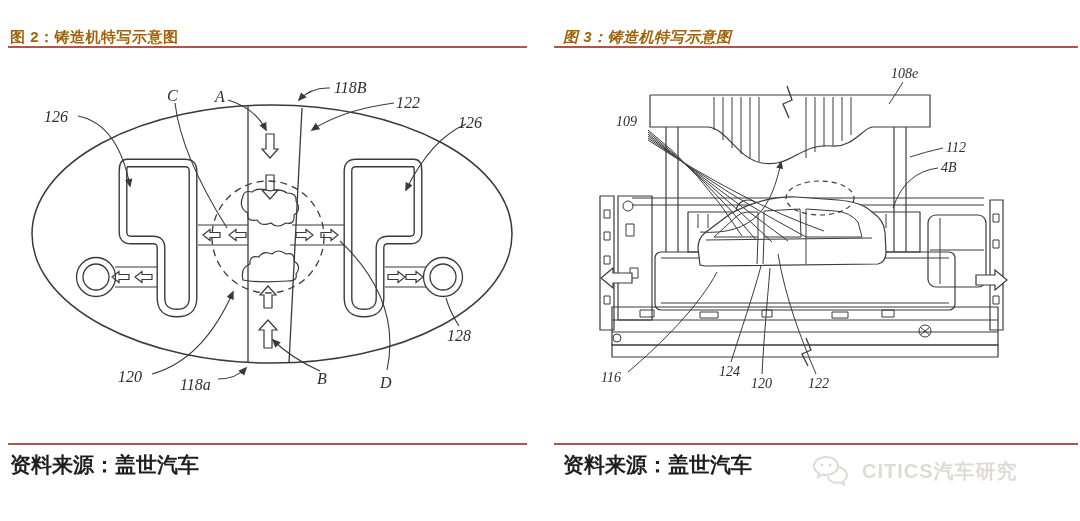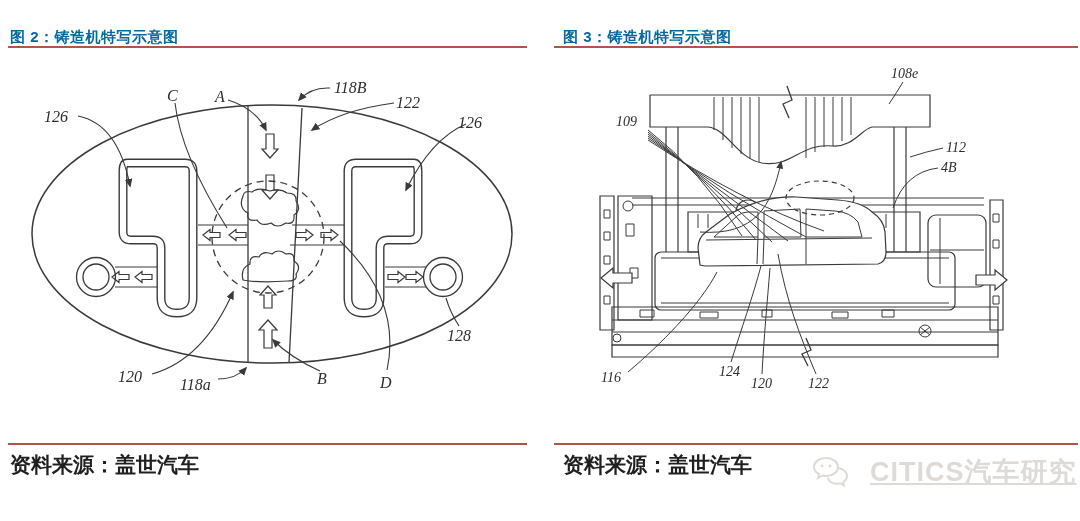--- a/index.html
+++ b/index.html
@@ -1,37 +1,37 @@
 <!DOCTYPE html>
 <html><head>
 <meta charset="utf-8">
 <style>
   html,body{margin:0;padding:0;background:#ffffff;}
   body{width:1080px;height:521px;position:relative;overflow:hidden;
        font-family:"Liberation Sans",sans-serif;}
-  .panel-title{position:absolute;font-size:15px;font-weight:bold;color:#0369a1;
+  .panel-title{position:absolute;font-size:15px;font-weight:bold;color:#a16207;
        letter-spacing:0.5px;white-space:nowrap;}
   .redline{position:absolute;height:2px;background:#b0544c;}
   .thinredline{position:absolute;height:2px;background:#b0544c;}
   .source{position:absolute;font-size:21px;font-weight:bold;color:#1f1f1f;white-space:nowrap;}
   svg text{font-family:"Liberation Serif",serif;font-style:italic;fill:#2d2d2d;}
   svg .lbl2{font-size:16px;}
   svg .lbl3{font-size:14px;}
   svg path,svg line,svg ellipse,svg circle,svg rect,svg polyline{vector-effect:non-scaling-stroke;}
-  .wm{position:absolute;left:812px;top:454px;display:flex;align-items:center;gap:14px;
-      color:#dedad7;font-weight:bold;font-size:27px;letter-spacing:1px;white-space:nowrap;text-decoration:underline;}
+  .wm{position:absolute;left:812px;top:454px;display:flex;align-items:center;gap:6px;
+      color:#dedad7;font-weight:bold;font-size:20px;letter-spacing:1px;white-space:nowrap;}
   .wm svg{display:block;}
 </style>
 </head>
 <body>
 
 <div class="panel-title" style="left:10px;top:28px;">图 2：铸造机特写示意图</div>
 <div class="redline" style="left:8px;top:46px;width:519px;"></div>
 
-<div class="panel-title" style="left:563px;top:28px;">图 3：铸造机特写示意图</div>
+<div class="panel-title" style="left:563px;top:28px;font-style:italic;">图 3：铸造机特写示意图</div>
 <div class="redline" style="left:554px;top:46px;width:524px;"></div>
 
 <svg style="position:absolute;left:15px;top:55px;" width="515" height="380" viewBox="15 55 515 380" fill="none" stroke="#3a3a3a" stroke-width="1.3">
   <defs>
     <marker id="ah" orient="auto" markerWidth="9" markerHeight="8" refX="6.5" refY="3.5">
       <path d="M0,0 L8,3.5 L0,7 Z" fill="#3a3a3a" stroke="none"></path>
     </marker>
   </defs>
 
   <ellipse cx="272" cy="234" rx="240" ry="129" stroke-width="1.5"></ellipse>

